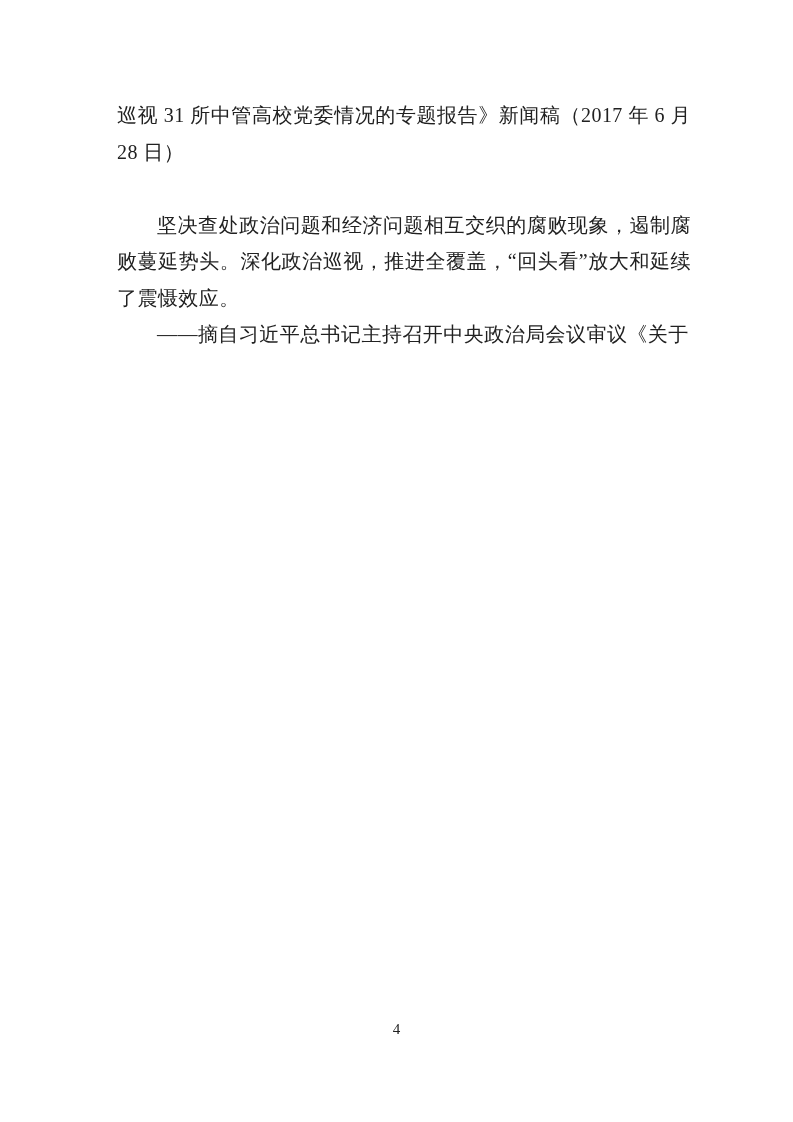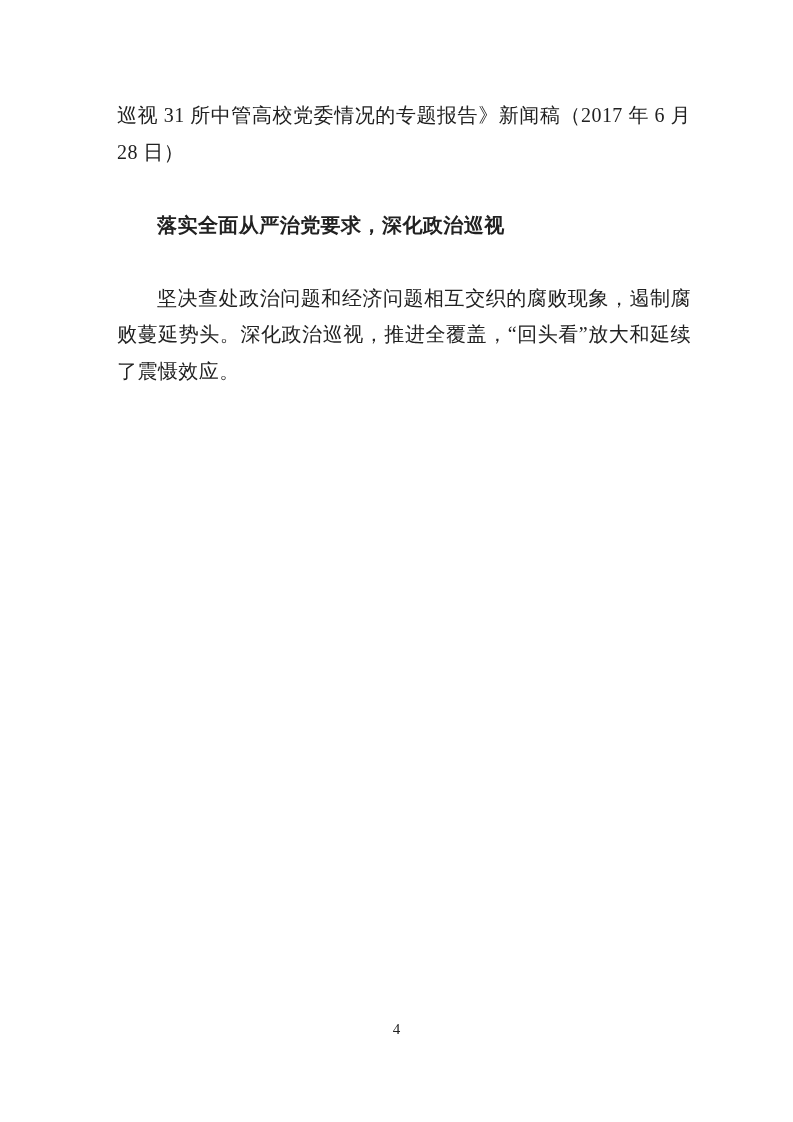--- a/index.html
+++ b/index.html
@@ -50,19 +50,19 @@
     line-height: 20px;
     color: #212121;
   }
 </style>
 </head>
 <body>
 
 <div class="page">
   <div class="content">
     <p class="para no-indent">巡视 31 所中管高校党委情况的专题报告》新闻稿（2017 年 6 月 28 日）</p>
-    <p class="para heading gap-before">落实全面从严治党要求，深化政治巡视</p>
     <p class="para gap-before">坚决查处政治问题和经济问题相互交织的腐败现象，遏制腐败蔓延势头。深化政治巡视，推进全覆盖，“回头看”放大和延续了震慑效应。</p>
+    <p class="para">——摘自习近平总书记主持召开中央政治局会议审议《关于</p>
   </div>
   <div class="footer">
     <span>4</span>
   </div>
 </div>
 
 </body></html>

